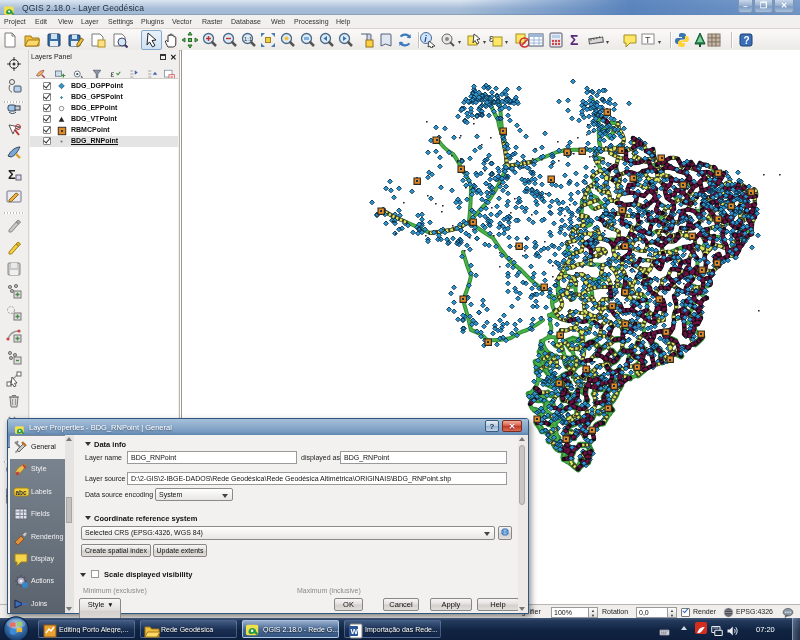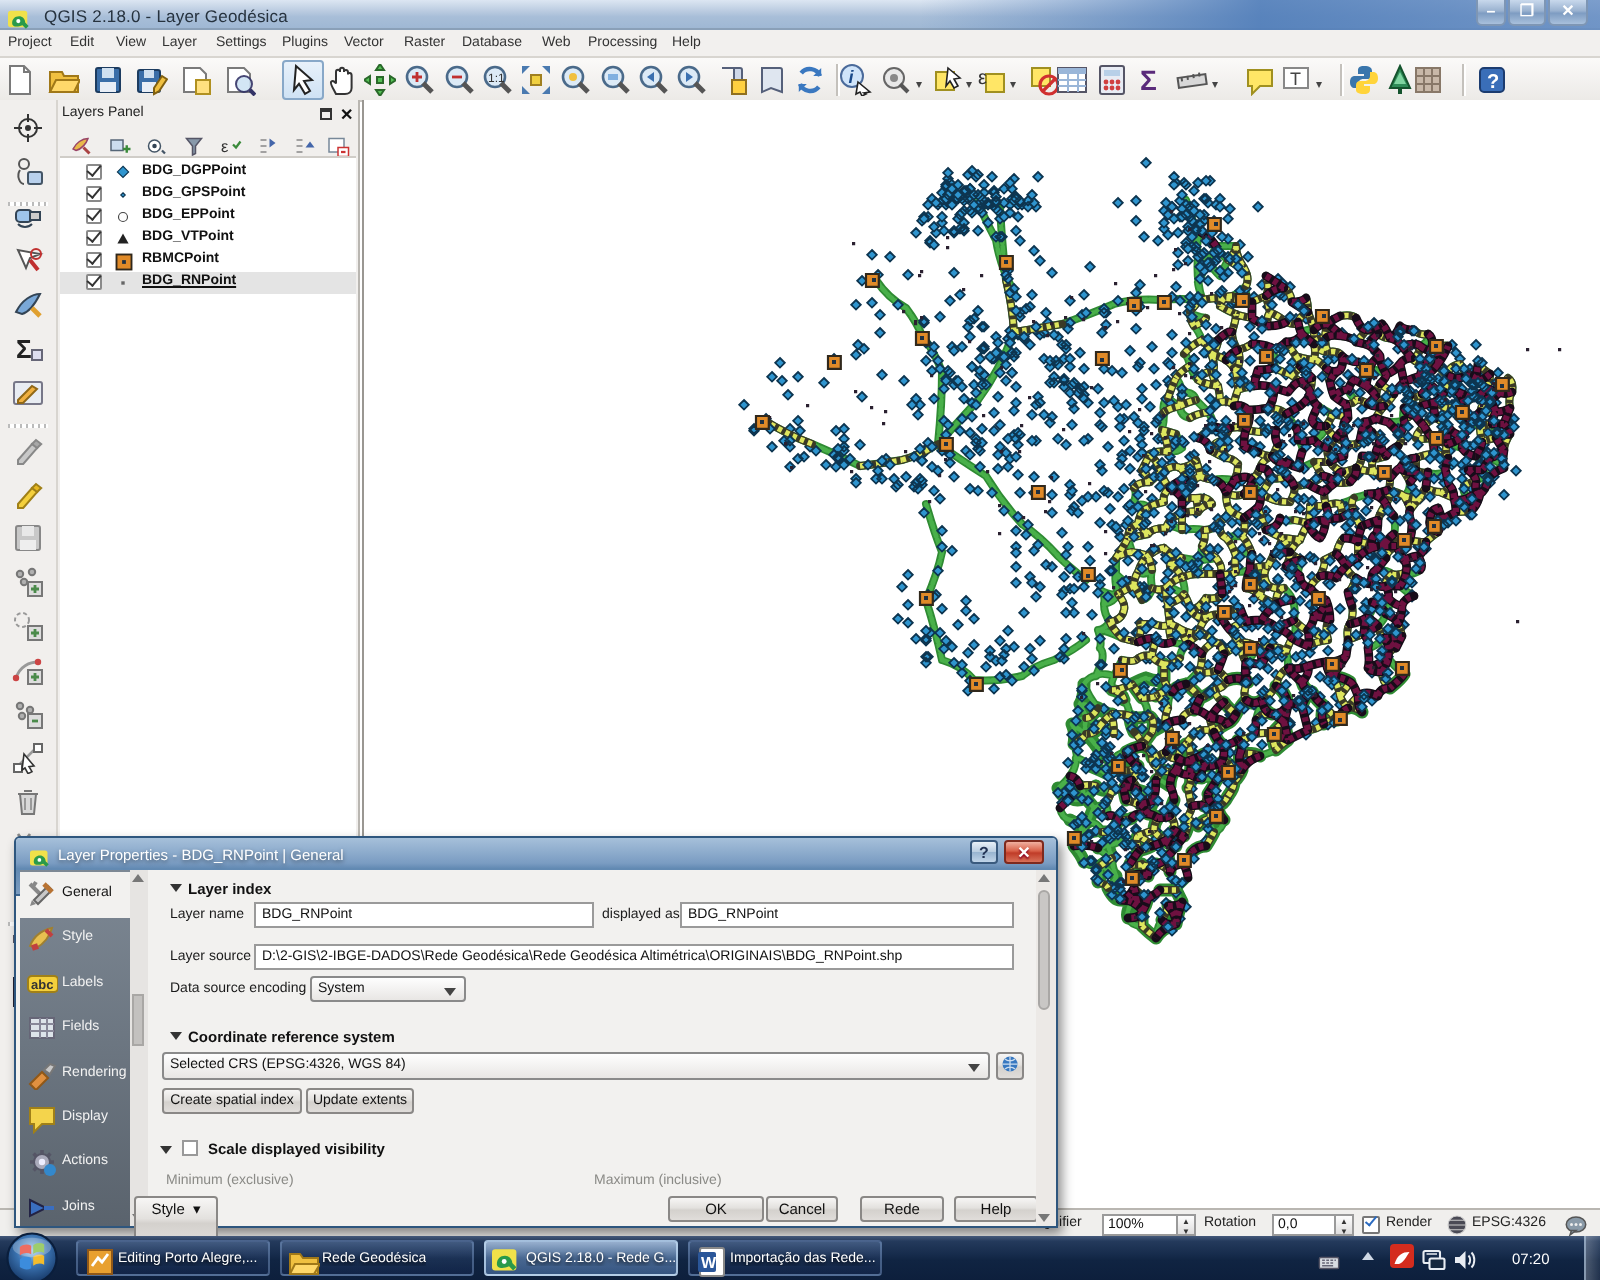--- a/index.html
+++ b/index.html
@@ -581,21 +581,21 @@
         <span class="tx">Joins</span>
       </div>
     </div>
     <div id="dscroll">
       <div style="position:absolute;left:1px;top:2px;width:0;height:0;border-left:3.5px solid transparent;border-right:3.5px solid transparent;border-bottom:4px solid #777"></div>
       <div style="position:absolute;left:1px;bottom:2px;width:0;height:0;border-left:3.5px solid transparent;border-right:3.5px solid transparent;border-top:4px solid #777"></div>
       <div style="position:absolute;left:1px;top:62px;width:6px;height:26px;background:#c3c1bf;border:1px solid #a9a7a5"></div>
     </div>
     <div id="dcontent">
       <div class="abs" style="left:11px;top:7px;width:0;height:0;border:3.5px solid transparent;border-top:4.5px solid #333"></div>
-      <div class="hdr" style="left:20px;top:5px">Layer index</div>
+      <div class="hdr" style="left:20px;top:5px">Data info</div>
       <div class="abs" style="left:14px;top:10px;width:4px;height:1px"></div>
       <div class="abs" style="left:11px;top:19px">Layer name</div>
       <div class="inp" style="left:53px;top:16px;width:170px;height:13px">BDG_RNPoint</div>
       <div class="abs" style="left:227px;top:19px">displayed as</div>
       <div class="inp" style="left:266px;top:16px;width:167px;height:13px">BDG_RNPoint</div>
       <div class="abs" style="left:11px;top:40px">Layer source</div>
       <div class="inp" style="left:53px;top:37px;width:380px;height:13px">D:\2-GIS\2-IBGE-DADOS\Rede Geodésica\Rede Geodésica Altimétrica\ORIGINAIS\BDG_RNPoint.shp</div>
       <div class="abs" style="left:11px;top:56px">Data source encoding</div>
       <div class="combo" style="left:81px;top:53px;width:78px;height:13px">System</div>
       <div class="abs" style="left:11px;top:81px;width:0;height:0;border:3.5px solid transparent;border-top:4.5px solid #333"></div>
@@ -606,24 +606,24 @@
           <path d="M2 8h12M8 2v12M4 4c2 2 6 2 8 0M4 12c2-2 6-2 8 0" stroke="#cde" fill="none"></path>
         </svg></div>
       <div class="btn" style="left:7px;top:109px;width:70px;height:13px;line-height:12px;font-size:7px">Create spatial index</div>
       <div class="btn" style="left:79px;top:109px;width:54px;height:13px;line-height:12px;font-size:7px">Update extents</div>
       <div class="abs" style="left:6px;top:138px;width:0;height:0;border:3.5px solid transparent;border-top:4.5px solid #333"></div>
       <div class="hdr" style="left:30px;top:135px">Scale displayed visibility</div>
       <div class="abs" style="left:17px;top:135px;width:8px;height:8px;border:1px solid #999;background:#fff"></div>
       <div class="abs" style="left:9px;top:152px;color:#8a8a86">Minimum (exclusive)</div>
       <div class="abs" style="left:223px;top:152px;color:#8a8a86">Maximum (inclusive)</div>
     </div>
-    <div class="btn" style="left:59px;top:179px;width:42px;height:25px;line-height:12px">Style &nbsp;▾</div>
-    <div class="btn" style="left:326px;top:179px;width:48px;height:13px;line-height:12px">OK</div>
+    <div class="btn" style="left:71px;top:179px;width:42px;height:25px;line-height:12px">Style &nbsp;▾</div>
+    <div class="btn" style="left:326px;top:179px;width:29px;height:13px;line-height:12px">OK</div>
     <div class="btn" style="left:375px;top:179px;width:36px;height:13px;line-height:12px">Cancel</div>
-    <div class="btn" style="left:422px;top:179px;width:42px;height:13px;line-height:12px">Rede</div>
+    <div class="btn" style="left:422px;top:179px;width:42px;height:13px;line-height:12px">Apply</div>
     <div class="btn" style="left:469px;top:179px;width:42px;height:13px;line-height:12px">Help</div>
     <div id="dscroll2">
       <div style="position:absolute;left:1px;top:2px;width:0;height:0;border-left:3.5px solid transparent;border-right:3.5px solid transparent;border-bottom:4px solid #777"></div>
       <div style="position:absolute;left:1px;bottom:2px;width:0;height:0;border-left:3.5px solid transparent;border-right:3.5px solid transparent;border-top:4px solid #777"></div>
       <div style="position:absolute;left:1px;top:10px;width:6px;height:60px;background:#c9c7c5;border:1px solid #a9a7a5;border-radius:3px"></div>
     </div>
   </div>
 <div id="task" class="abs">
     <div class="abs" style="left:0px;top:-3px"><svg width="32" height="28" viewBox="0 0 30 26">
         <defs>

